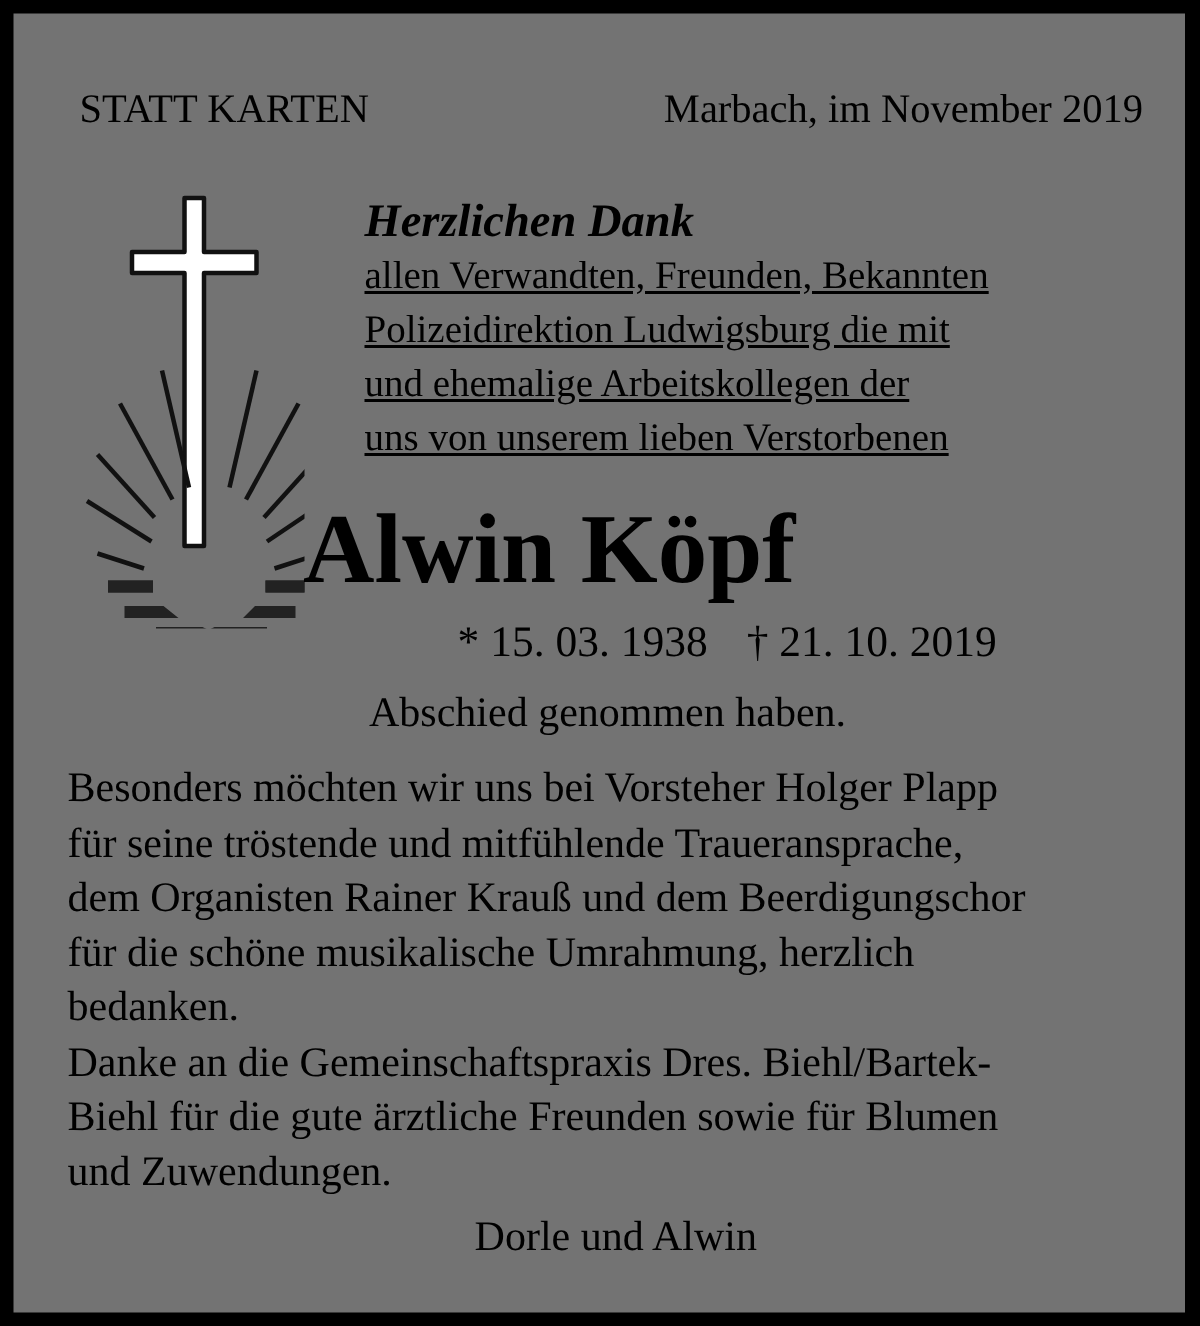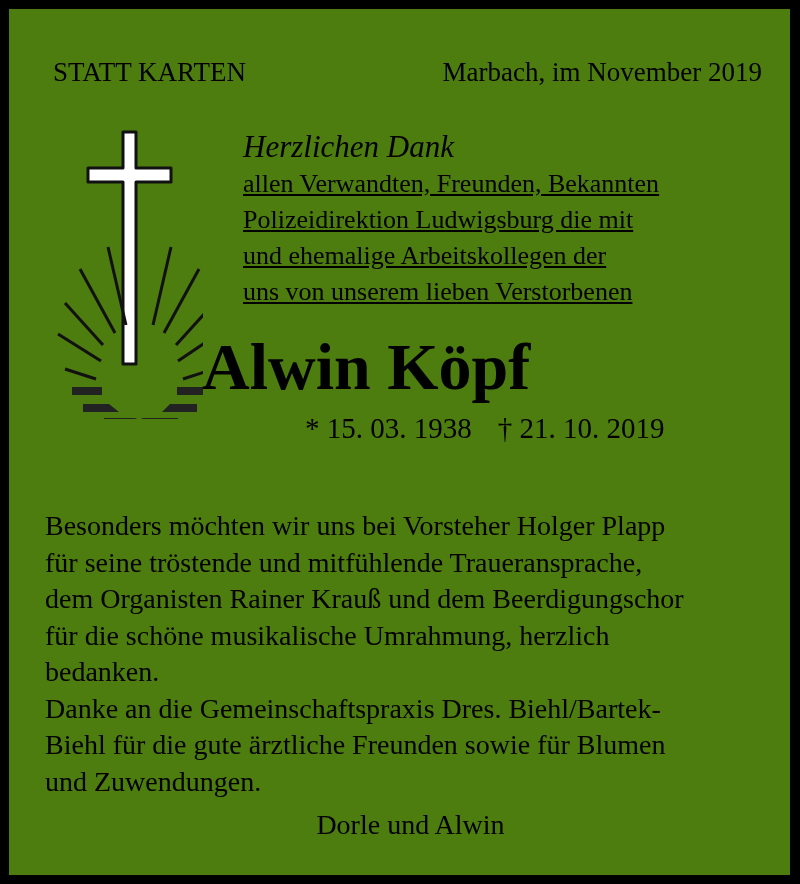--- a/index.html
+++ b/index.html
@@ -1,28 +1,28 @@
 <!DOCTYPE html>
 <html><head>
 <meta charset="utf-8">
 <style>
   html, body { margin:0; padding:0; background:#000; }
   body { width:800px; height:884px; position:relative; overflow:hidden; }
   .card {
     position:absolute; left:9px; top:9px; width:781px; height:866px;
-    background:#4d7c0f; color:#000;
+    background:#737373; color:#000;
     font-family:"Liberation Serif", "DejaVu Serif", serif;
   }
   .abs { position:absolute; white-space:nowrap; }
   .hdr { font-size:27px; top:48px; }
   .hdr-left { left:44px; }
   .hdr-right { right:28px; }
   .logo { position:absolute; left:34px; top:120px; width:160px; height:290px; }
   .intro { position:absolute; left:234px; top:119px; }
-  .title-dank { font-size:31px; font-weight:normal; font-style:italic; line-height:38px; }
+  .title-dank { font-size:31px; font-weight:bold; font-style:italic; line-height:38px; }
   .intro-line { font-size:26px; line-height:36px;text-decoration:underline; }
   .name { left:0; width:781px; top:318px; font-size:66px; font-weight:bold; padding-left:193px; box-sizing:border-box; line-height:80px; }
   .dates { left:296px; top:403px; font-size:29px; }
   .dates .gap { display:inline-block; width:26px; }
   .farewell { left:237px; top:451px; font-size:28px; }
   .body { position:absolute; left:36px; top:499px; font-size:28px; line-height:36.5px; }
   .body .ln { white-space:nowrap; }
   .sign { left:0; width:781px; text-align:center; top:800px; font-size:28px; padding-left:22px; box-sizing:border-box; }
 </style>
 </head>
@@ -69,20 +69,21 @@
     <div class="intro-line">und ehemalige Arbeitskollegen der</div>
     <div class="intro-line">uns von unserem lieben Verstorbenen</div>
   </div>
 
   <div class="abs name">Alwin Köpf</div>
 
   <div class="abs dates">
     <span>* 15. 03. 1938</span><span class="gap"></span><span>† 21. 10. 2019</span>
   </div>
 
+  <div class="abs farewell">Abschied genommen haben.</div>
 
   <div class="body">
     <div class="ln">Besonders möchten wir uns bei Vorsteher Holger Plapp</div>
     <div class="ln">für seine tröstende und mitfühlende Traueransprache,</div>
     <div class="ln">dem Organisten Rainer Krauß und dem Beerdigungschor</div>
     <div class="ln">für die schöne musikalische Umrahmung, herzlich</div>
     <div class="ln">bedanken.</div>
     <div class="ln">Danke an die Gemeinschaftspraxis Dres. Biehl/Bartek-</div>
     <div class="ln">Biehl für die gute ärztliche Freunden sowie für Blumen</div>
     <div class="ln">und Zuwendungen.</div>

